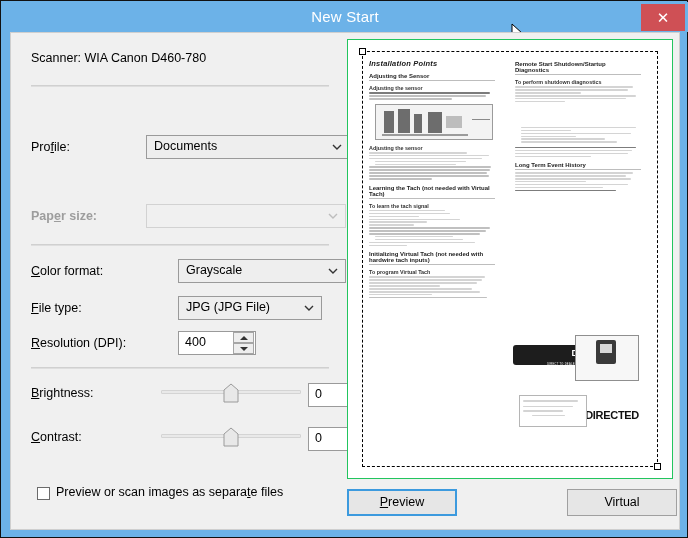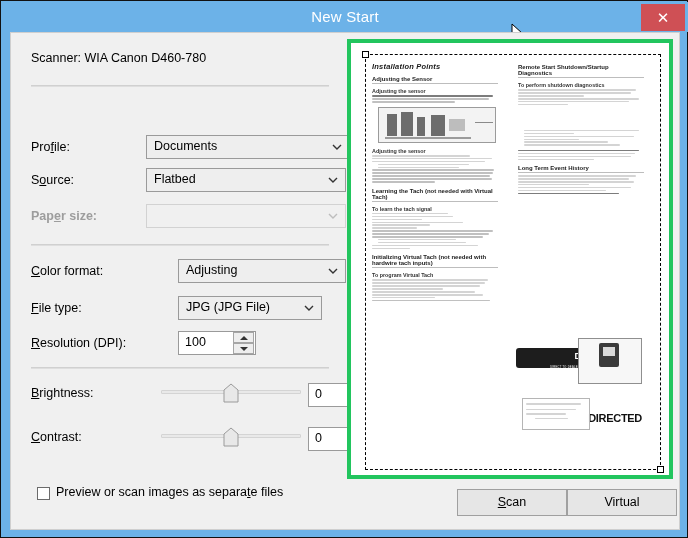--- a/index.html
+++ b/index.html
@@ -117,21 +117,21 @@
   .chk-row{position:absolute;left:26px;top:452px;height:20px;}
   .chkbox{
     position:absolute;left:0;top:2px;width:13px;height:13px;
     background:#fff;border:1px solid #6b6b6b;box-sizing:border-box;
   }
   .chk-label{position:absolute;left:19px;top:0px;font-size:12.5px;white-space:nowrap;}
   .u{text-decoration:underline;}
   
   .preview-panel{
     position:absolute;left:336px;top:6px;width:326px;height:440px;
-    background:#ffffff;border:4px solid #22c55e;box-sizing:border-box;
+    background:#ffffff;border:1px solid #22c55e;box-sizing:border-box;
   }
   .page{
     position:absolute;left:9px;top:7px;width:306px;height:424px;
     background:#ffffff;
   }
   .selection{
     position:absolute;left:5px;top:4px;width:296px;height:416px;
     border:1px dashed #000;box-sizing:border-box;
   }
   .handle{
@@ -250,50 +250,39 @@
         <div class="combo" style="left:135px;width:204px;">
           <span class="val">Documents</span>
           <span class="chev">
             <svg width="10" height="10" viewBox="0 0 10 10">
                 <path d="M1,3 L5,7 L9,3" fill="none" stroke="#333" stroke-width="1.4"></path>
               </svg>
           </span>
         </div>
       </div>
 
-      <div class="row" style="top:135px;">
-        <div class="lbl">S<span class="u">o</span>urce:</div>
-        <div class="combo" style="left:135px;width:200px;">
-          <span class="val">Flatbed</span>
-          <span class="chev">
-            <svg width="10" height="10" viewBox="0 0 10 10">
-                <path d="M1,3 L5,7 L9,3" fill="none" stroke="#333" stroke-width="1.4"></path>
-              </svg>
-          </span>
-        </div>
-      </div>
 
       <div class="row" style="top:171px;">
         <div class="lbl disabled">Pap<span class="u">e</span>r size:</div>
         <div class="combo disabled" style="left:135px;width:200px;">
           <span class="val"></span>
           <span class="chev">
             <svg width="10" height="10" viewBox="0 0 10 10">
                 <path d="M1,3 L5,7 L9,3" fill="none" stroke="#bdbdbd" stroke-width="1.4"></path>
               </svg>
           </span>
         </div>
       </div>
 
       <div class="sep" style="top:211px;"></div>
 
       <div class="row" style="top:226px;">
         <div class="lbl"><span class="u">C</span>olor format:</div>
         <div class="combo" style="left:167px;width:168px;">
-          <span class="val">Adjusting</span>
+          <span class="val">Grayscale</span>
           <span class="chev">
             <svg width="10" height="10" viewBox="0 0 10 10">
                 <path d="M1,3 L5,7 L9,3" fill="none" stroke="#333" stroke-width="1.4"></path>
               </svg>
           </span>
         </div>
       </div>
 
       <div class="row" style="top:263px;">
         <div class="lbl"><span class="u">F</span>ile type:</div>
@@ -303,21 +292,21 @@
             <svg width="10" height="10" viewBox="0 0 10 10">
                 <path d="M1,3 L5,7 L9,3" fill="none" stroke="#333" stroke-width="1.4"></path>
               </svg>
           </span>
         </div>
       </div>
 
       <div class="row" style="top:298px;text-align:right;">
         <div class="lbl"><span class="u">R</span>esolution (DPI):</div>
         <div class="spin">
-          <span class="sval">100</span>
+          <span class="sval">400</span>
           <span class="btns">
             <span class="up">
               <svg width="10" height="6" viewBox="0 0 10 6">
                   <path d="M1,5 L5,1 L9,5 Z" fill="#333"></path>
                 </svg>
             </span>
             <span class="dn">
               <svg width="10" height="6" viewBox="0 0 10 6">
                   <path d="M1,1 L5,5 L9,1 Z" fill="#333"></path>
                 </svg>
@@ -541,18 +530,18 @@
         </div>
 
         <div class="selection">
           <span class="handle h-tl"></span>
           <span class="handle h-br"></span>
         </div>
       </div>
     </div>
 
     <div class="btnbar">
-      <button class="dlg-btn" style="left:446px;"><span class="u">S</span>can</button>
+      <button class="dlg-btn default" style="left:336px;"><span class="u">P</span>review</button>
       <button class="dlg-btn" style="left:556px;">Virtual</button>
     </div>
 
   </div>
 </div>
 
 </body></html>

